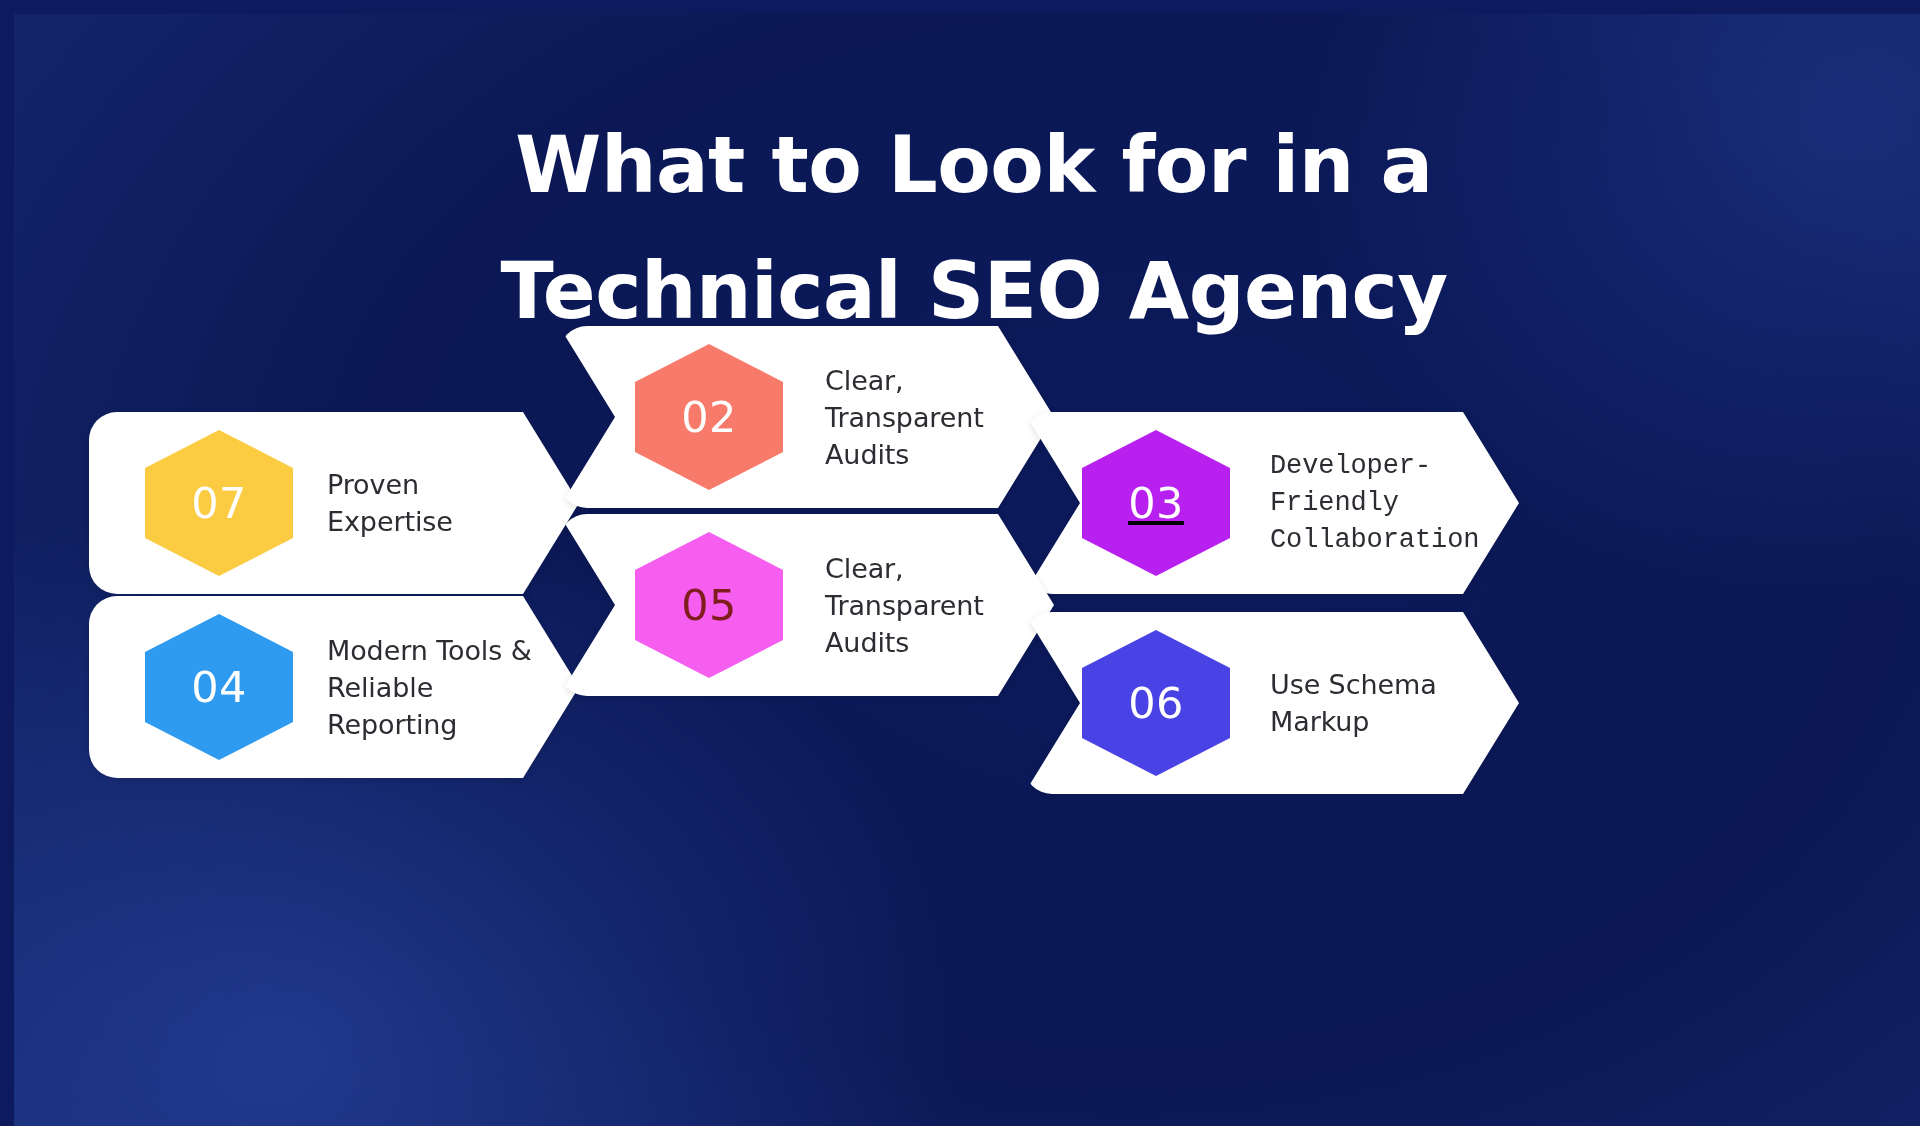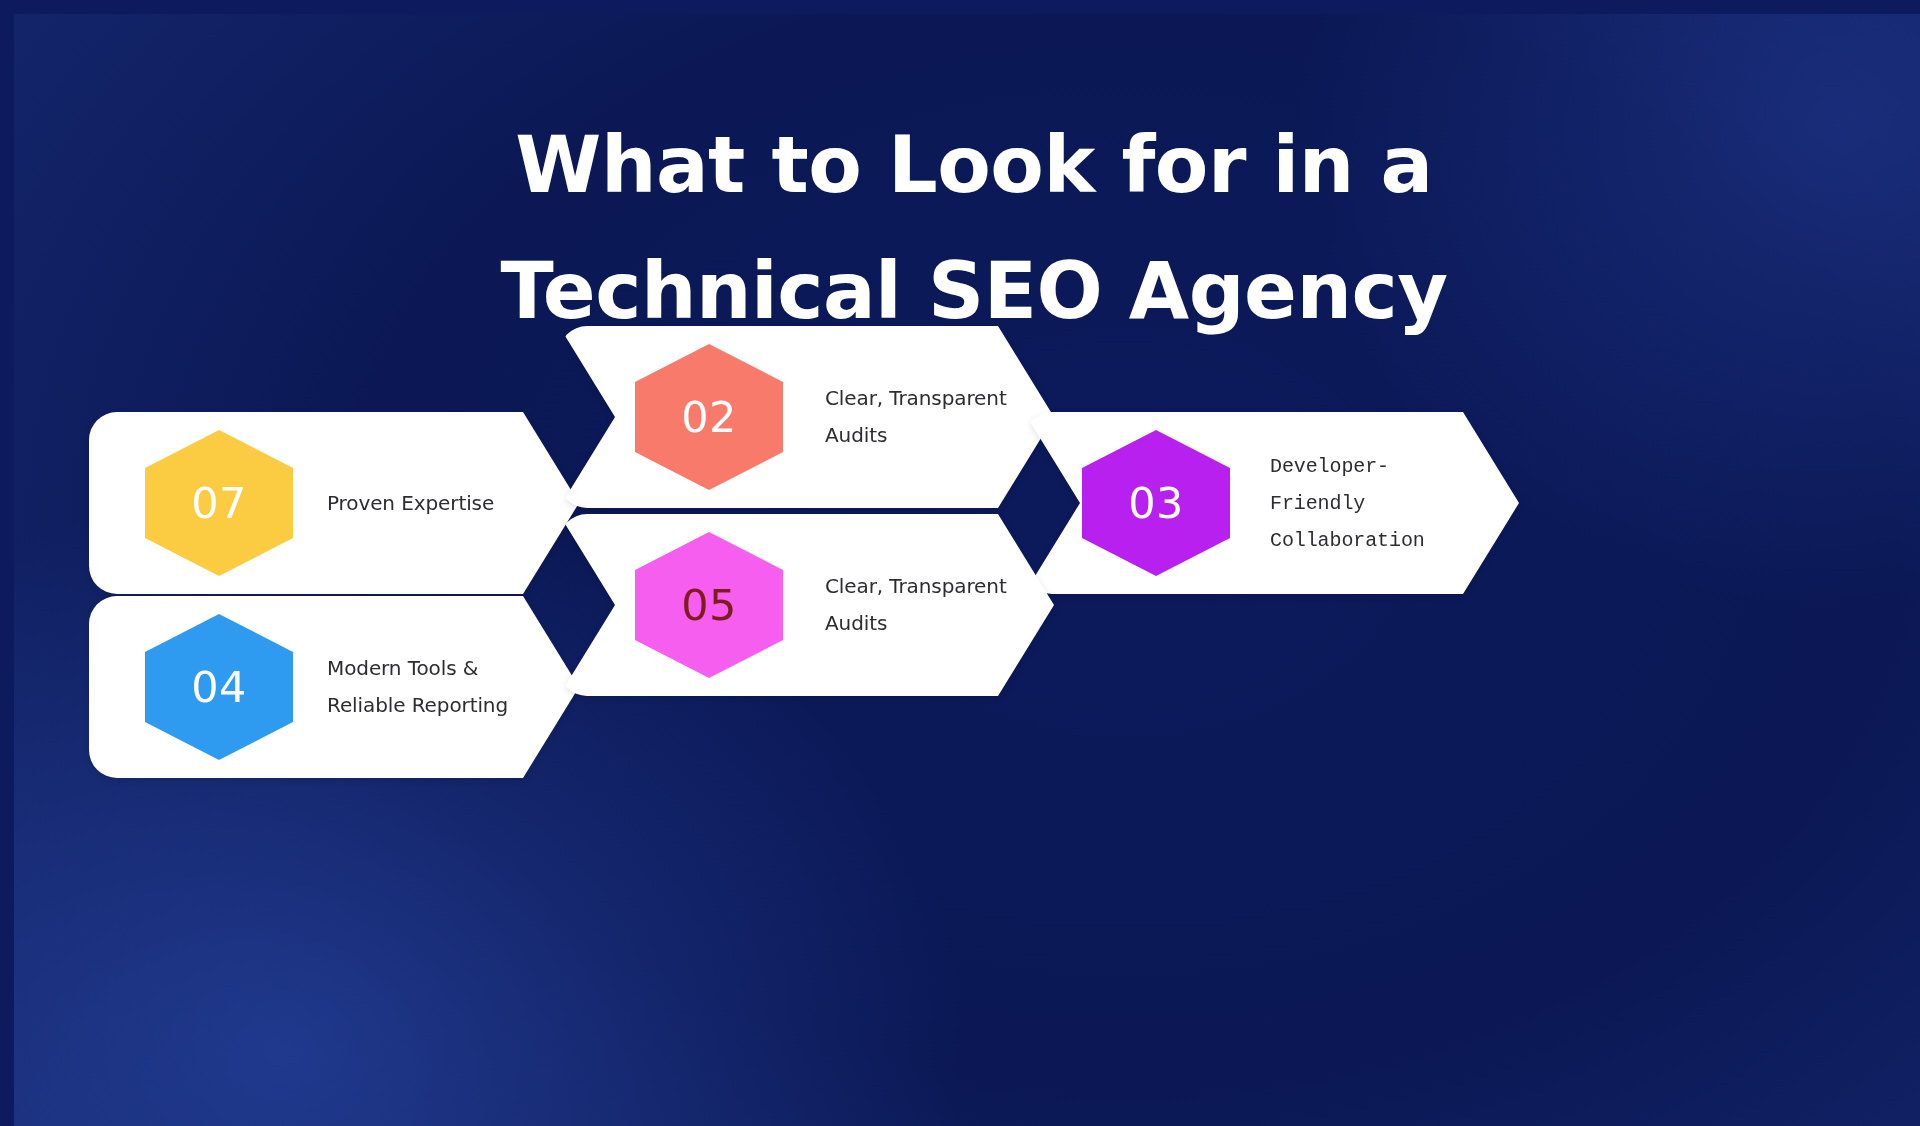--- a/index.html
+++ b/index.html
@@ -110,40 +110,40 @@
     font-family: "DejaVu Sans", sans-serif;
     font-size: 43px;
     font-weight: 400;
     letter-spacing: 0.5px;
     line-height: 1;
   }
 
   .card-text {
     color: #2c2c32;
     font-family: "DejaVu Sans", sans-serif;
-    font-size: 20px;
+    font-size: 27px;
     font-weight: 400;
     line-height: 37px;
     letter-spacing: -0.1px;
     white-space: pre-line;
   }
 
   
   #card-1 { left: 75px;   top: 398px; width: 490px; }
   #card-2 { left: 545px;  top: 312px; width: 495px; }
   #card-3 { left: 1010px; top: 398px; width: 495px; }
   #card-4 { left: 75px;   top: 582px; width: 490px; }
   #card-5 { left: 545px;  top: 500px; width: 495px; }
   #card-6 { left: 1010px; top: 598px; width: 495px; }
 
   #card-1 .hex { margin-left: 28px; }
   #card-4 .hex { margin-left: 28px; }
   #card-2 .hex { margin-left: 48px; }
   #card-5 .hex { margin-left: 48px; }
-  #card-3 .hex { margin-left: 30px; }
+  #card-3 .hex { margin-left: 30px; text-decoration: underline; }
   #card-6 .hex { margin-left: 30px; }
 
   #card-1 .card-text,
   #card-4 .card-text { margin-left: 20px; width: 260px; }
   #card-2 .card-text,
   #card-5 .card-text { margin-left: 28px; width: 270px; }
   #card-3 .card-text,
   #card-6 .card-text { margin-left: 26px; width: 280px; }
 </style>
 </head>
@@ -203,14 +203,24 @@
     <div class="card-bg shape-chevron" style="background: rgb(255, 255, 255);"></div>
     <div class="card-inner">
       <div class="hex" style="background: rgb(245, 94, 239);">
         <span class="hex-num" style="color: #7f1d1d;">05</span>
       </div>
       <div class="card-text" style="color: rgb(44, 44, 50);">Clear, Transparent
 Audits</div>
     </div>
   </div>
 
+  <div class="card" id="card-6">
+    <div class="card-bg shape-chevron" style="background: rgb(255, 255, 255);"></div>
+    <div class="card-inner">
+      <div class="hex" style="background: rgb(73, 66, 228);">
+        <span class="hex-num" style="color: rgb(255, 255, 255);">06</span>
+      </div>
+      <div class="card-text" style="color: rgb(44, 44, 50);">Use Schema
+Markup</div>
+    </div>
+  </div>
 
 </div>
 
 </body></html>

